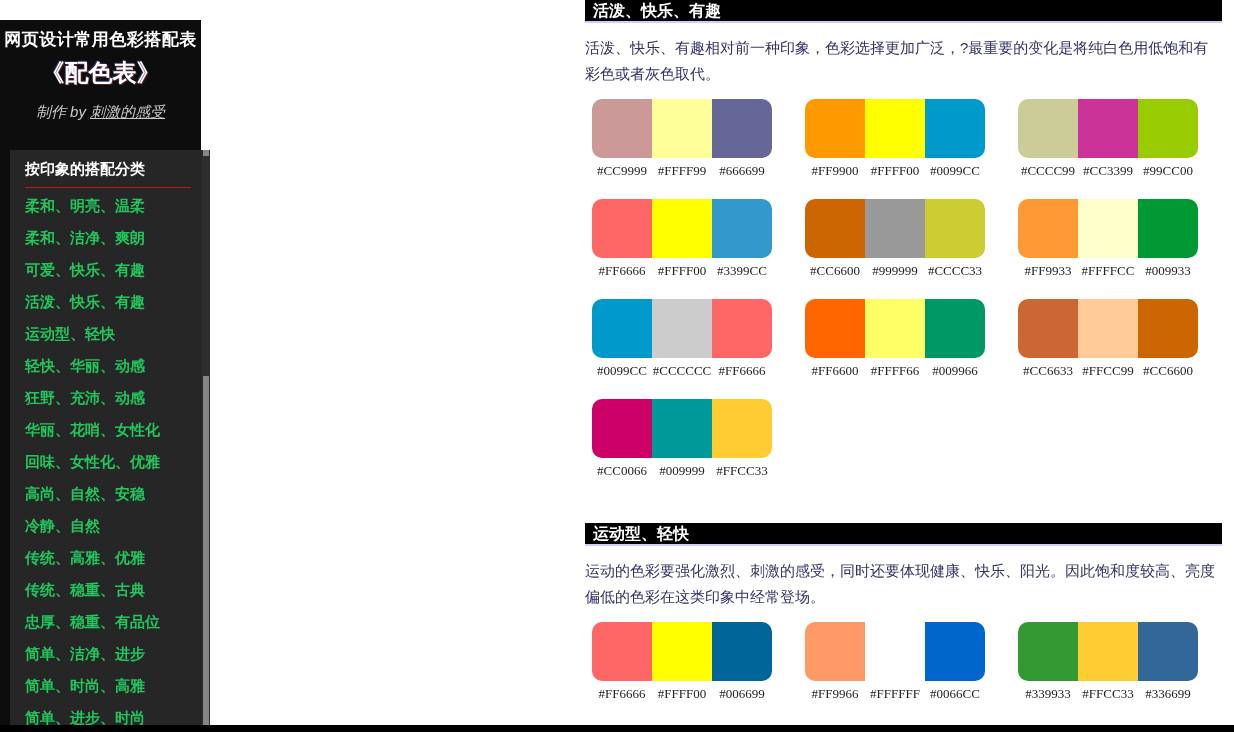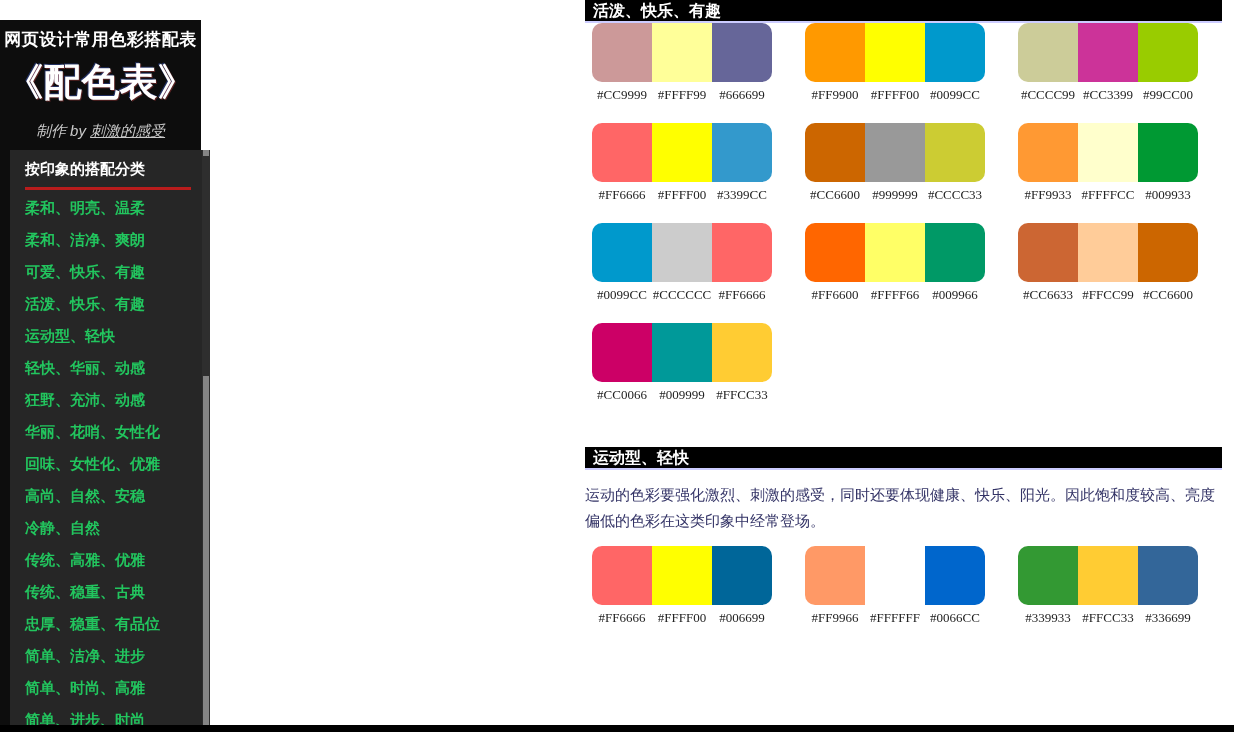--- a/index.html
+++ b/index.html
@@ -17,39 +17,39 @@
     width: 201px; height: 717px;
     background: var(--sidebar-bg, #0d0d0d);
     margin-top: 20px;
   }
   .sb-title {
     margin-top: 8px; text-align: center;
     color: #ffffff; font-size: 17px; font-weight: bold; letter-spacing: 0.5px;
   }
   .sb-big {
     margin-top: 6px; text-align: center;
-    color: #ffffff; font-size: 38px; font-weight: bold;
+    color: #ffffff; font-size: 24px; font-weight: bold;
     text-shadow: 1px 1px 0 rgba(180,60,60,0.45), -1px -1px 0 rgba(60,90,200,0.45);
   }
   .sb-byline {
     margin-top: 14px; text-align: center;
     color: #c9c9c9; font-style: italic; font-size: 15px;
   }
   .sb-link { color: #c9c9c9; text-decoration: underline; cursor: pointer; }
 
   .menu-panel {
     position: absolute; left: 10px; top: 130px;
     width: 193px; height: 581px;
     background: var(--panel-bg, #262626);
     padding: 8px 12px 0 15px;
   }
   .menu-header {
     color: #ffffff; font-size: 15px; font-weight: bold;
     padding: 2px 0 8px 0;
-    border-bottom: 3px solid #b91c1c;
+    border-bottom: 1px solid #b91c1c;
   }
   .menu-list { list-style: none; margin: 2px 0 0 0; padding: 0; }
   .menu-item {
     height: 32px; line-height: 32px;
     color: #22c55e; font-size: 15px; font-weight: bold;
     white-space: nowrap; cursor: pointer;
   }
 
   .sb-scroll-track {
     position: absolute; left: 202px; top: 130px;
@@ -138,20 +138,21 @@
   </nav>
   <div class="sb-scroll-track">
     <div class="sb-scroll-cap"></div>
     <div class="sb-scroll-thumb"></div>
   </div>
 </aside>
 
 <main class="main">
   <section class="content-section">
     <h2 class="section-bar">活泼、快乐、有趣</h2>
+    <p class="section-desc">活泼、快乐、有趣相对前一种印象，色彩选择更加广泛，?最重要的变化是将纯白色用低饱和有彩色或者灰色取代。</p>
     <div class="rows">
         <div class="palette-row">
           <div class="palette-cell">
             <div class="palette-swatches">
               <div class="swatch" style="background: rgb(204, 153, 153);"></div>
               <div class="swatch" style="background: rgb(255, 255, 153);"></div>
               <div class="swatch" style="background: rgb(102, 102, 153);"></div>
             </div>
             <div class="palette-labels">
               <span class="hex-label">#CC9999</span>

